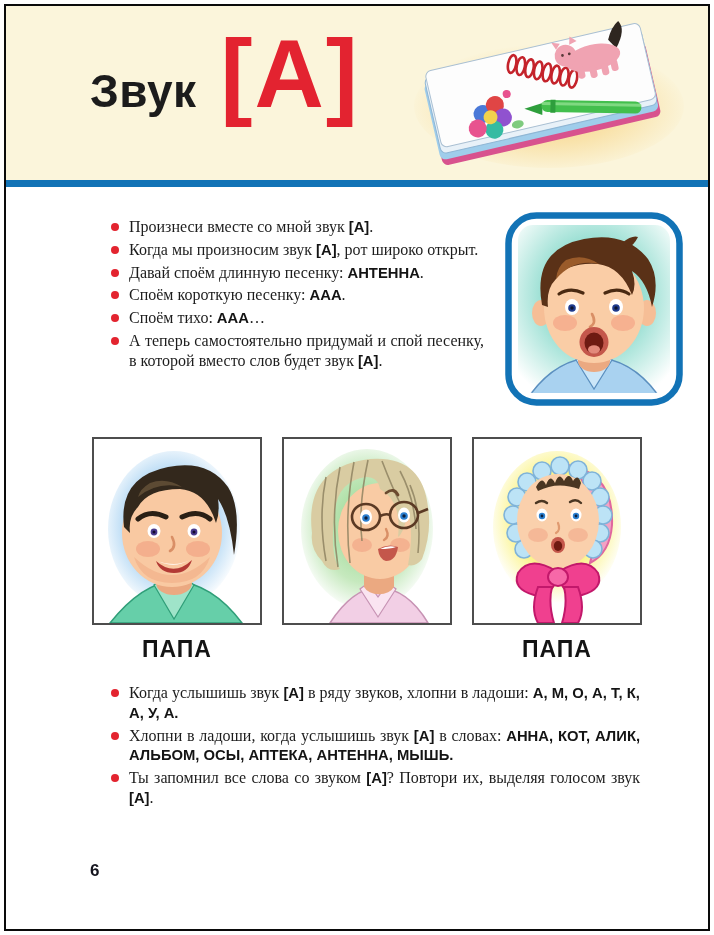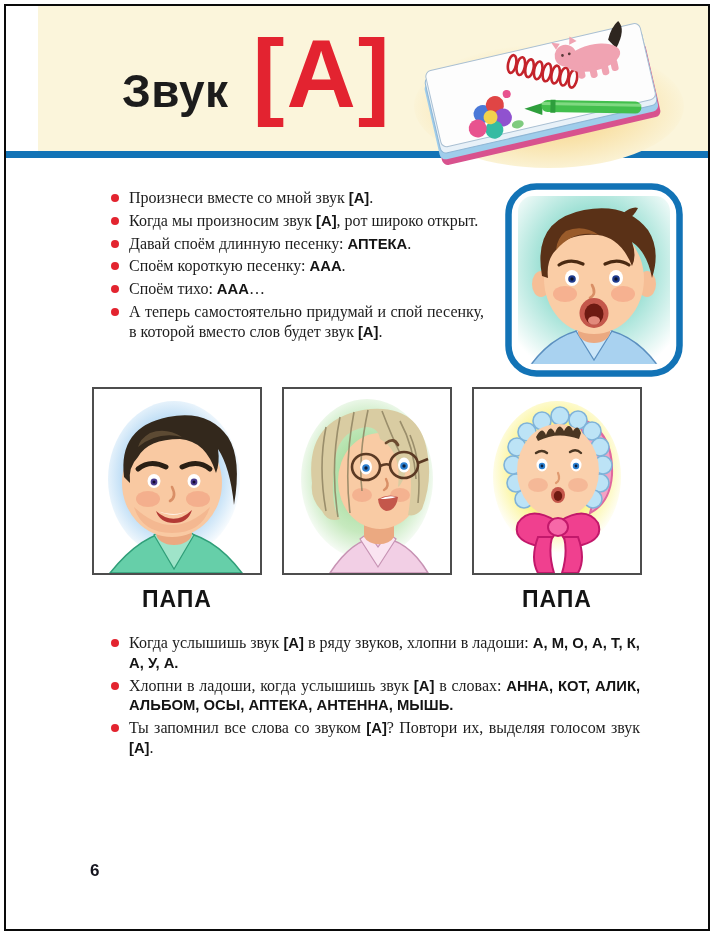--- a/index.html
+++ b/index.html
@@ -8,23 +8,22 @@
     font-family:"Liberation Serif", serif;
   }
   .page {
     width:100%; height:100%; box-sizing:border-box;
     border:2px solid #0a0a0a; background:#ffffff;
     position:relative; overflow:hidden;
     display:flex; flex-direction:column;
   }
   
   .page-header {
-    height:145px; flex:none; position:relative;
+    height:174px; flex:none; position:relative;
     background:#FBF5DB;
-    margin-left:32px;
   }
   .title-row {
     position:absolute; left:84px; top:20px;
     display:flex; align-items:baseline; white-space:nowrap;
   }
   .title-black {
     font-family:"Liberation Sans", sans-serif; font-weight:bold;
     font-size:46px; color:#1c1c1c; letter-spacing:0.5px;
   }
   .title-red {
@@ -50,21 +49,21 @@
   }
   ul.instr li b {
     font-family:"Liberation Sans", sans-serif; font-weight:bold; font-size:14.8px;
     color:#141414;
   }
   .boy-figure { margin:2px 0 0 12px; width:180px; flex:none; }
   .boy-figure svg { display:block; }
   
   .portraits {
     display:flex; justify-content:space-between;
-    margin:9px 66px 0 86px;
+    margin:30px 66px 0 86px;
   }
   .portrait { width:170px; text-align:center; }
   .portrait .frame { display:block; width:170px; height:188px; }
   .portrait-label {
     margin-top:11px;
     font-family:"Liberation Sans", sans-serif; font-weight:bold;
     font-size:23px; letter-spacing:1px; color:#141414;
   }
   
   .section-bottom { margin:20px 60px 0 96px; }
@@ -152,21 +151,21 @@
     </header>
 
     <div class="divider"></div>
 
     <main>
 
       <section class="section-top">
         <ul class="instr list-top">
             <li><span>Произнеси вместе со мной звук </span><b>[А]</b><span>.</span></li>
             <li><span>Когда мы произносим звук </span><b>[А]</b><span>, рот широко открыт.</span></li>
-            <li><span>Давай споём длинную песенку: </span><b>АПТЕКА</b><span>.</span></li>
+            <li><span>Давай споём длинную песенку: </span><b>АНТЕННА</b><span>.</span></li>
             <li><span>Споём короткую песенку: </span><b>ААА</b><span>.</span></li>
             <li><span>Споём тихо: </span><b>ААА</b><span>…</span></li>
             <li><span>А теперь самостоятельно придумай и спой песенку, в которой вместо слов будет звук </span><b>[А]</b><span>.</span></li>
           </ul>
 
         <figure class="boy-figure" style="margin:2px 0 0 12px;">
           <svg viewBox="0 0 180 196" width="180" height="196">
             <defs>
               <radialGradient id="gBoy" cx="50%" cy="42%" r="68%">
                 <stop offset="0" stop-color="#59CBBB"></stop>

